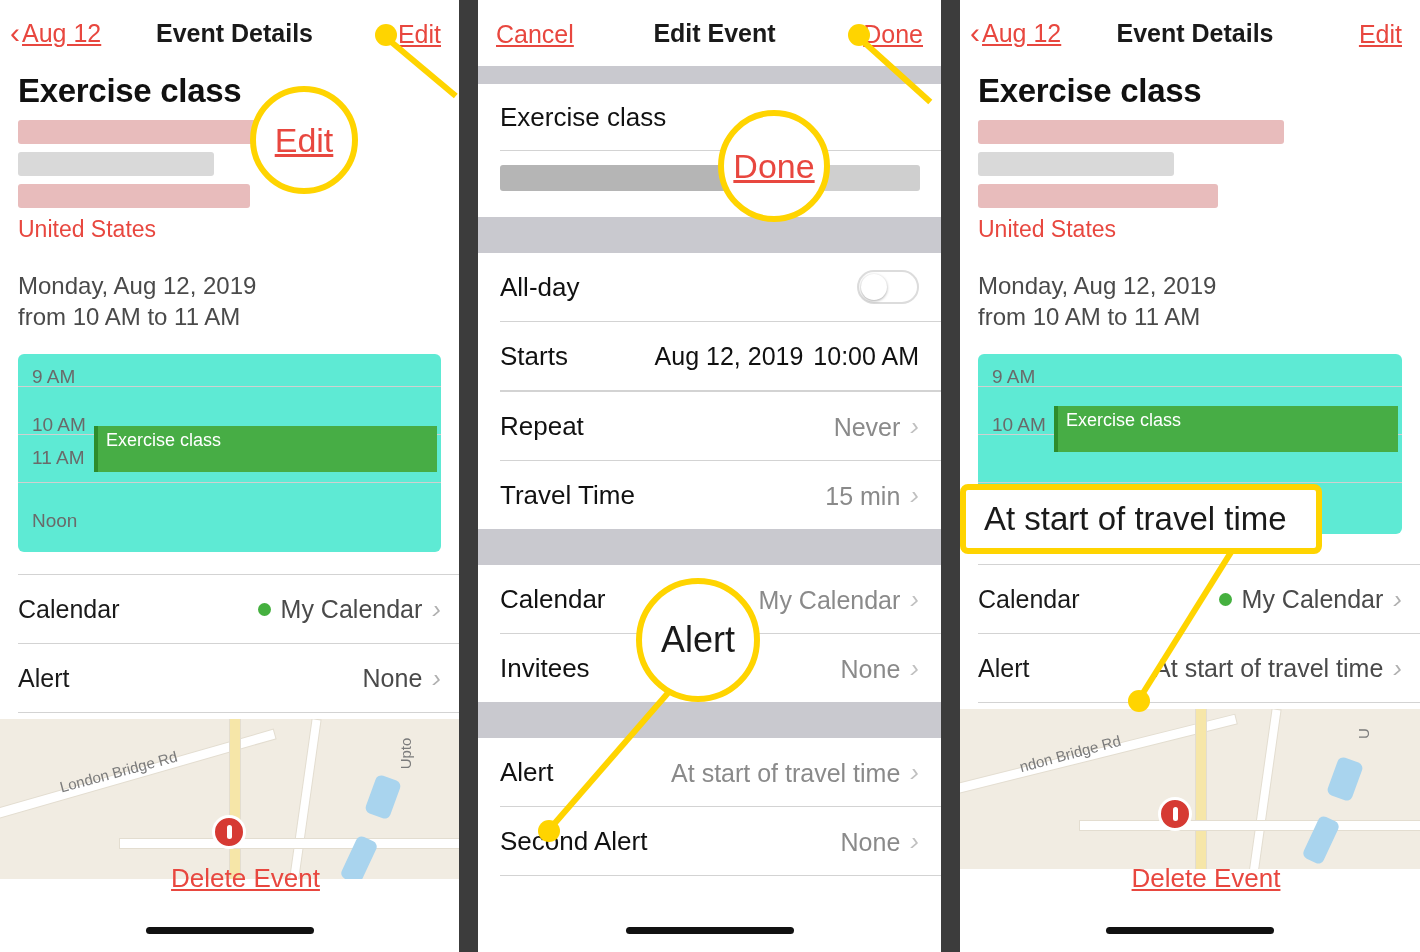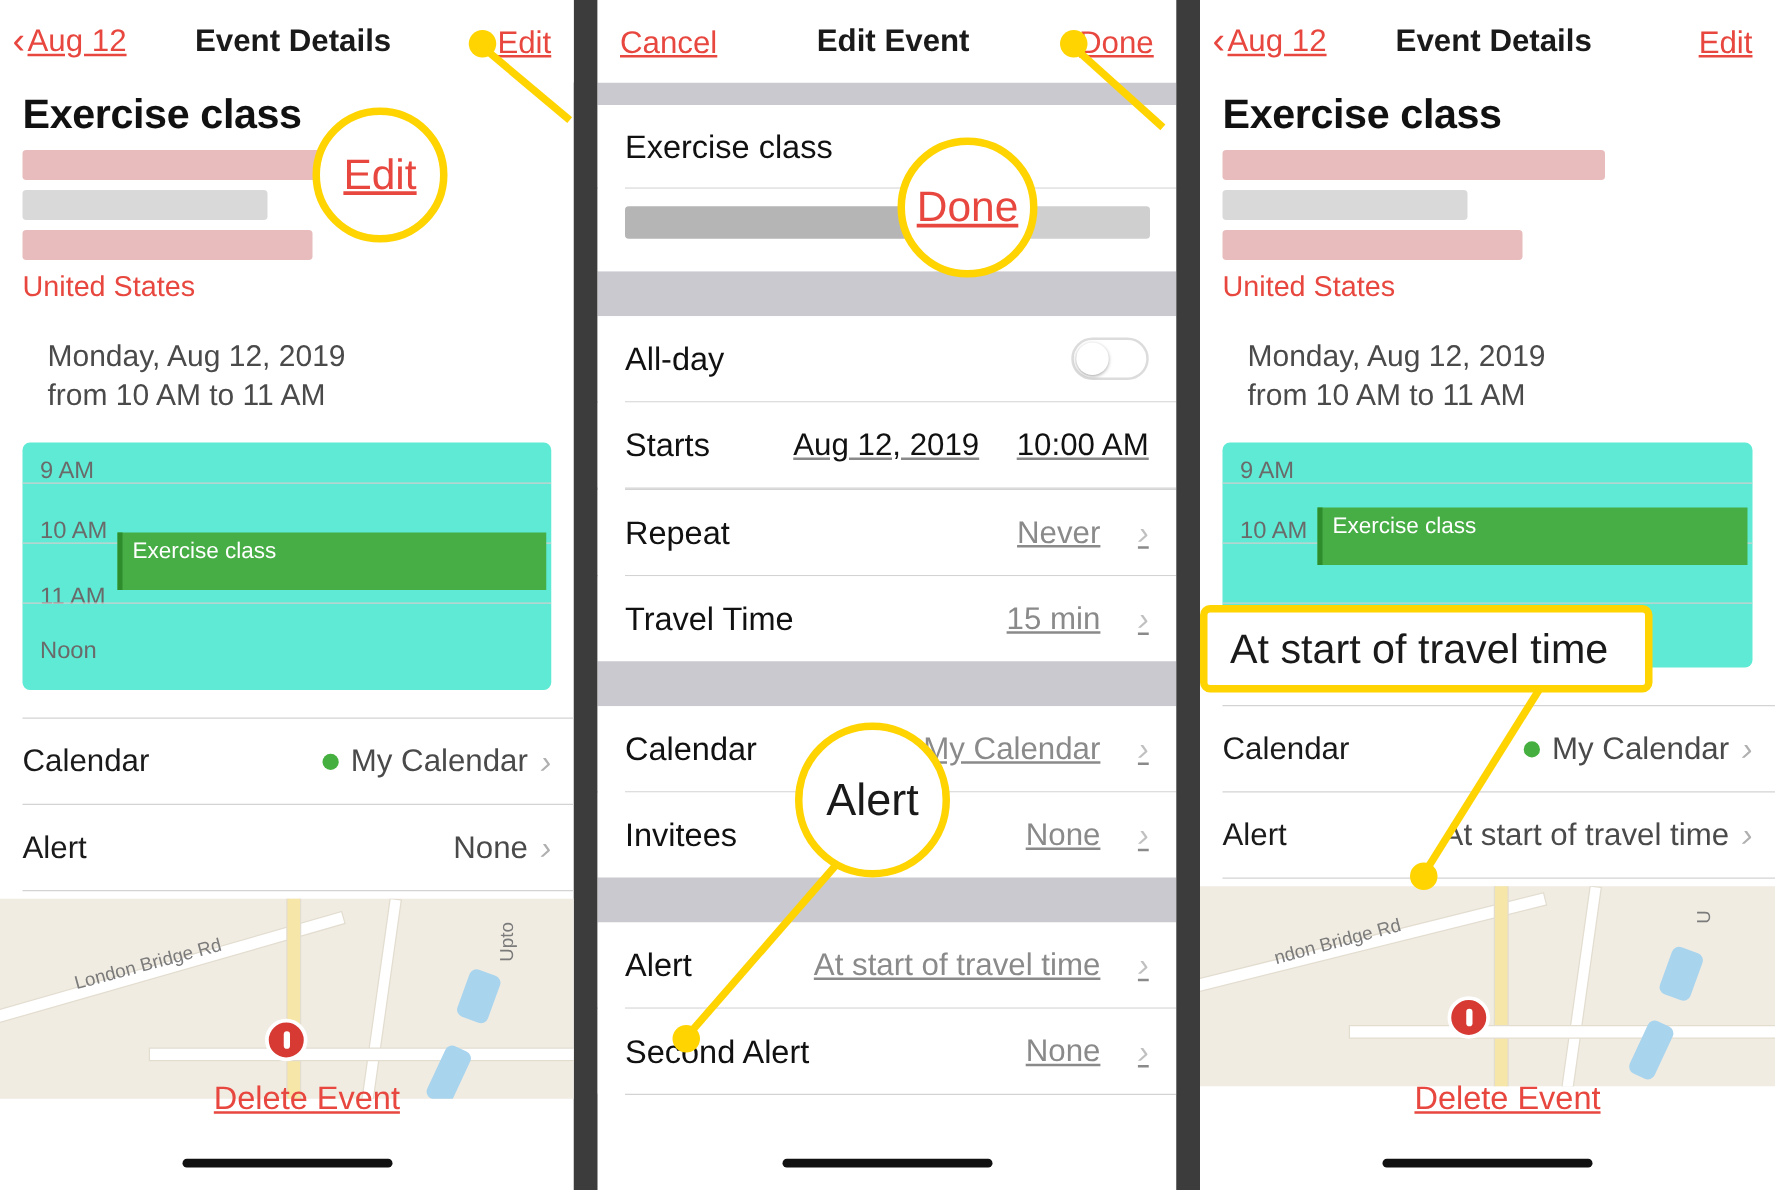--- a/index.html
+++ b/index.html
@@ -63,21 +63,20 @@
   .redact {
     margin-top: 10px;
   }
   .redact .bar { height: 24px; border-radius: 3px; margin-bottom: 8px; }
   .country {
     color: #e8473f; font-size: 23px; margin-top: 6px;
   }
   .when {
     color: #4a4a4a; font-size: 24px; line-height: 1.28;
     margin-top: 28px;
-    margin-left: 20px;
   }
   .mini-cal {
     margin: 22px 0 0 0;
     background: #5eead4; border-radius: 6px;
     height: 198px; position: relative; overflow: hidden;
   }
   .mini-cal .row {
     position: absolute; left: 0; right: 0; height: 1px; background: #d0d0d0;
   }
   .mini-cal .hr {
@@ -137,22 +136,22 @@
 
   
   .grayband { background: #c9c9cf; }
   .form-row {
     display: flex; align-items: center;
     height: 68px; padding: 0 22px;
     font-size: 26px; color: #111;
     background: #fff;
   }
   .form-row .r {
-    margin-left: auto; display: flex; align-items: center; gap: 30px;
-    color: #8a8a8a; font-size: 25px; text-decoration: underline;
+    margin-left: auto; display: flex; align-items: flex-end; gap: 10px;
+    color: #8a8a8a; font-size: 25px;
   }
   .form-row .r .strong { color: #111; }
   .form-row .chev-r { color: #c0c0c0; font-size: 26px; font-weight: 300; }
   .f-sep { height: 1px; background: #d3d3d3; margin-left: 22px; }
   .toggle {
     width: 62px; height: 34px; border-radius: 17px;
     background: #fff; border: 2px solid #dcdcdc; position: relative;
   }
   .toggle::after {
     content: ""; position: absolute; top: 2px; left: 2px;
@@ -213,21 +212,21 @@
       <div class="when">
         <div>Monday, Aug 12, 2019</div>
         <div>from 10 AM to 11 AM</div>
       </div>
 
       <div class="mini-cal">
         <div class="hr" style="top:12px;">9 AM</div>
         <div class="row" style="top:32px;"></div>
         <div class="hr" style="top:60px;">10 AM</div>
         <div class="row" style="top:80px;"></div>
-        <div class="hr" style="top:113px;">11 AM</div>
+        <div class="hr" style="top:93px;">11 AM</div>
         <div class="row" style="top:128px;"></div>
         <div class="hr" style="top:156px;">Noon</div>
         <div class="evt" style="left:76px; right:4px; top:72px; height:46px;">Exercise class</div>
       </div>
     </div>
 
     <div style="height:22px"></div>
     <div class="sep"></div>
     <div class="list-row">
       <span>Calendar</span>

